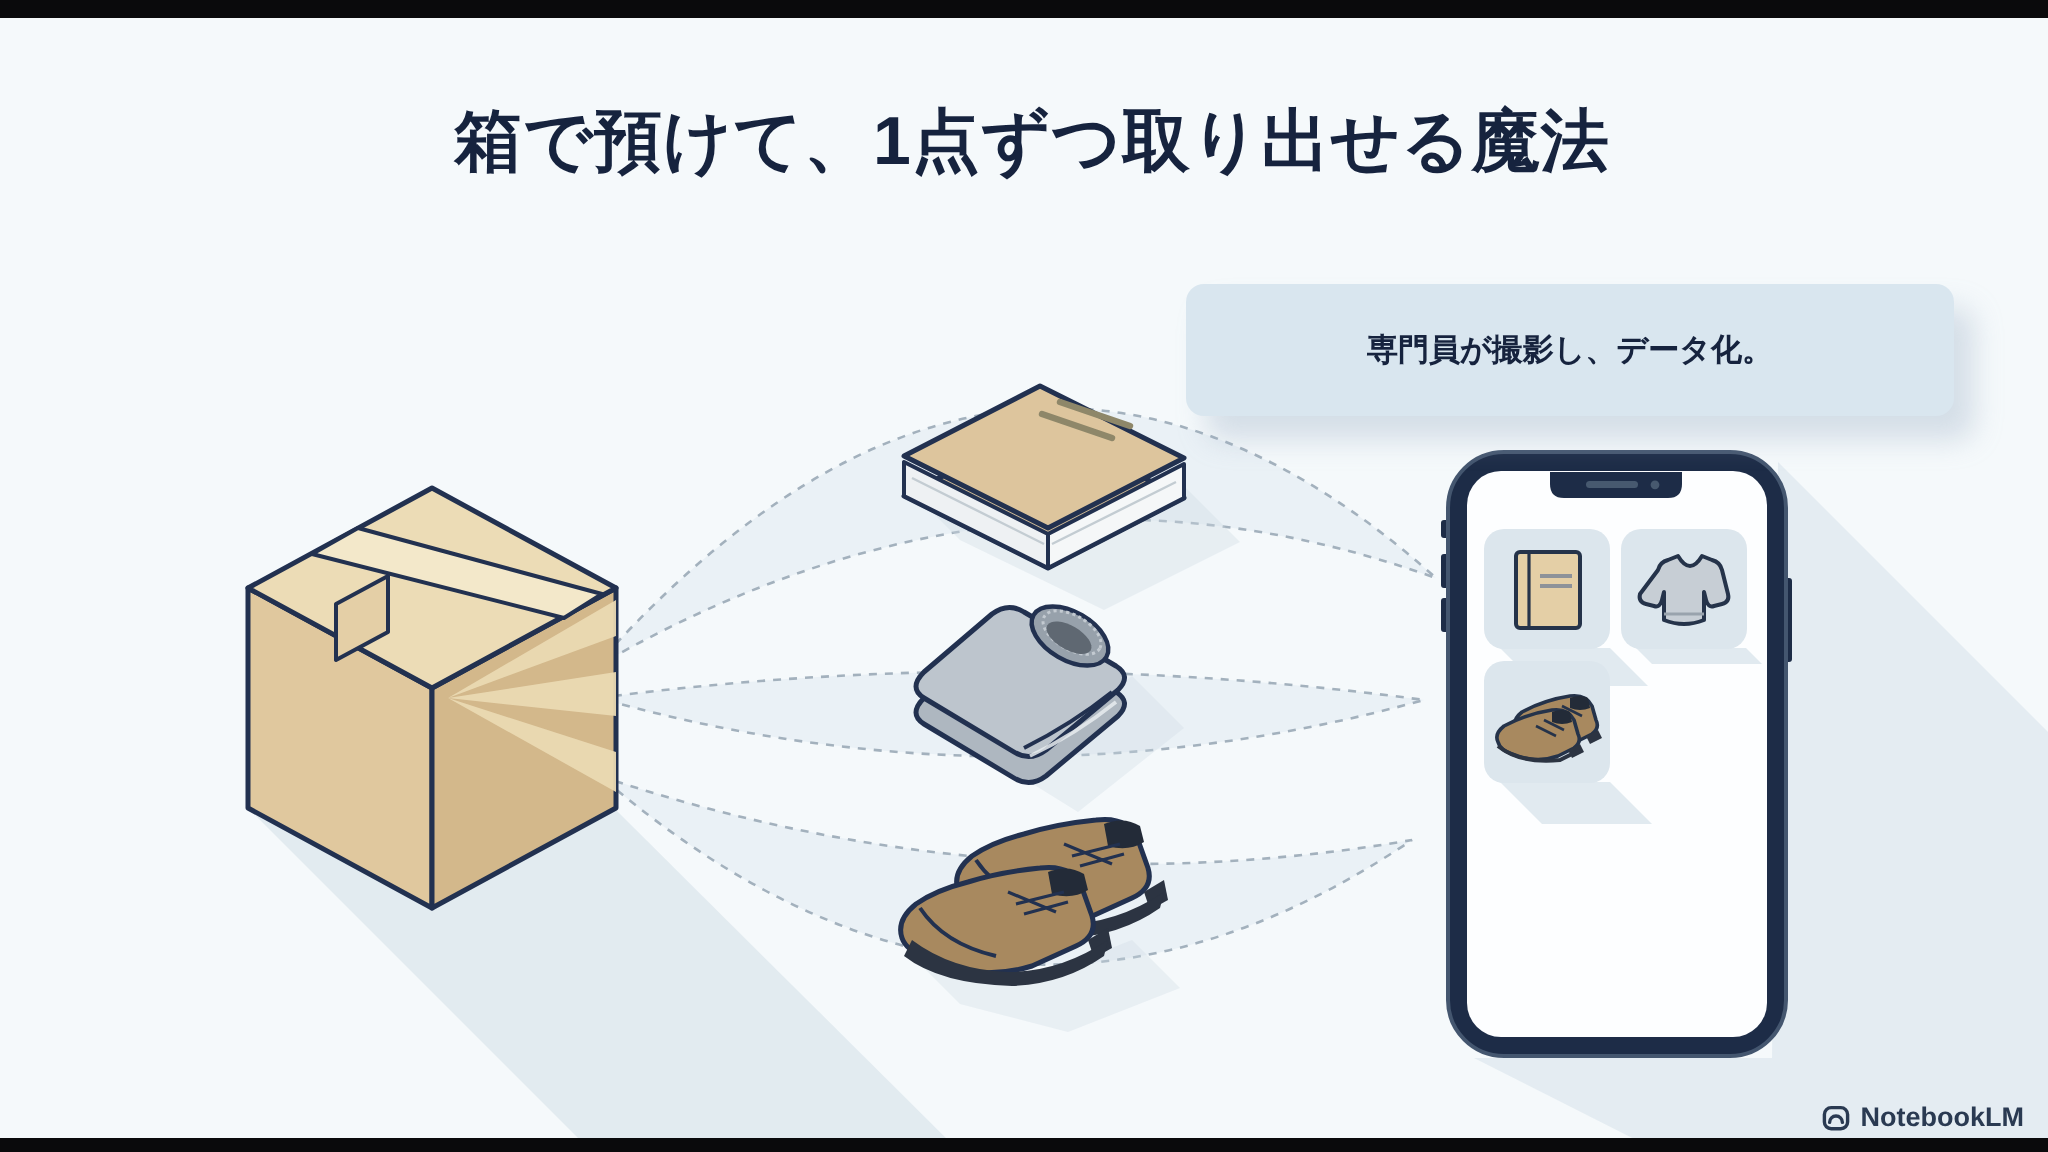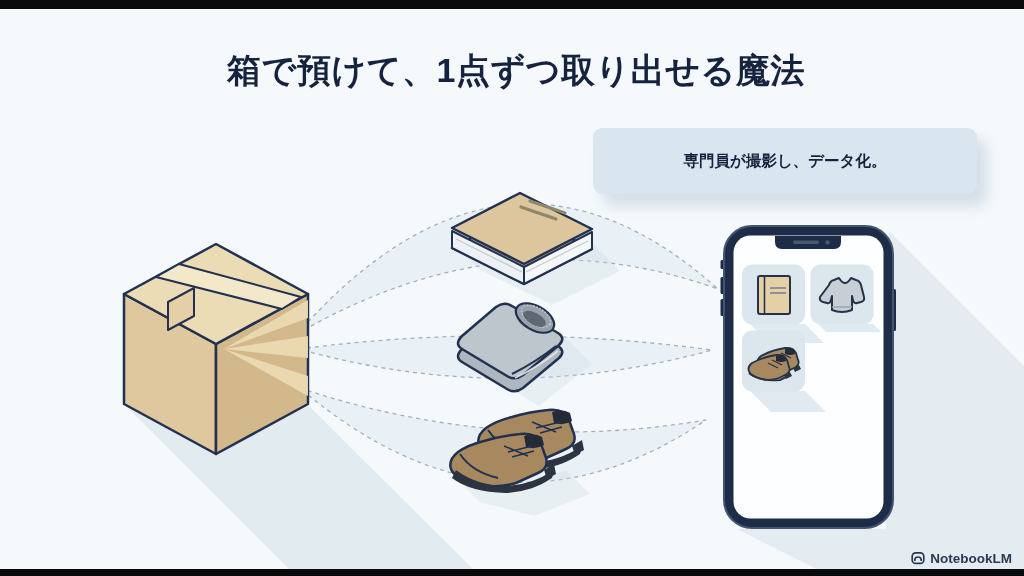--- a/index.html
+++ b/index.html
@@ -3,27 +3,27 @@
 <meta charset="utf-8">
 <style>
   html,body{margin:0;padding:0;background:#202428;}
   .stage{position:relative;width:1024px;height:576px;background:#f5f9fb;overflow:hidden;
          font-family:"Liberation Sans","DejaVu Sans",sans-serif;}
   .bar{position:absolute;left:0;width:100%;background:#0a0a0c;z-index:9;}
   .bar.top{top:0;height:9px;}
   .bar.bottom{bottom:0;height:7px;}
   .title{position:absolute;top:44px;left:0;width:100%;margin:4px;text-align:center;
          font-size:34px;font-weight:800;color:#16233e;letter-spacing:.5px;z-index:5;}
-  .callout{position:absolute;left:593px;top:128px;width:384px;height:66px;background:#d9e6ef;
+  .callout{position:absolute;left:593px;top:142px;width:384px;height:66px;background:#d9e6ef;
            border-radius:9px;display:flex;flex-direction:column;justify-content:center;align-items:center;
            gap:3px;color:#16233e;font-size:15.5px;font-weight:700;z-index:5;
            box-shadow:10px 12px 14px rgba(160,180,200,.38);}
   .callout div{white-space:nowrap;}
   .art{position:absolute;left:0;top:0;z-index:1;}
-  .watermark{position:absolute;top:551px;right:12px;display:flex;align-items:flex-start;gap:5px;
+  .watermark{position:absolute;top:551px;right:12px;display:flex;align-items:flex-end;gap:5px;
              color:#2a3a52;font-size:13.5px;font-weight:700;z-index:10;}
 </style>
 </head>
 <body>
 
 <div class="stage">
   <div class="bar top"></div>
   <div class="bar bottom"></div>
 
   <h1 class="title">箱で預けて、1点ずつ取り出せる魔法</h1>

